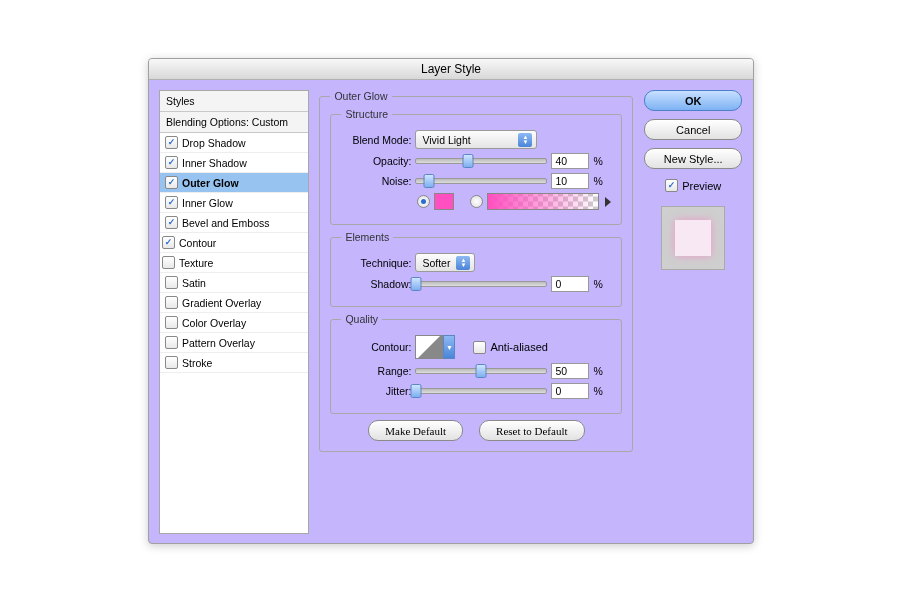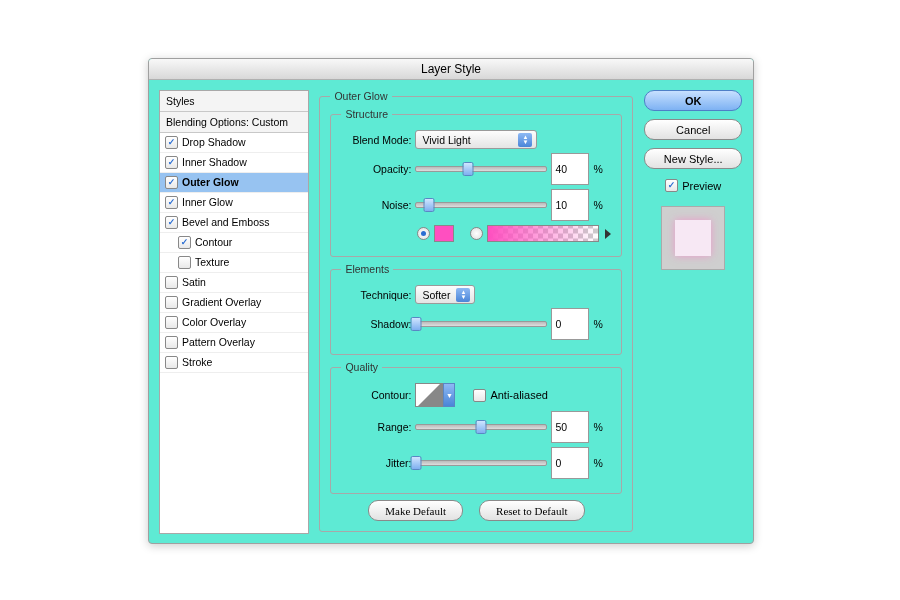--- a/index.html
+++ b/index.html
@@ -13,21 +13,21 @@
   height: 600px;
   position: relative;
 }
 .dialog {
   position: absolute;
   left: 148px;
   top: 58px;
   width: 604px;
   height: 484px;
   border: 1px solid #a0a0a0;
-  background: #5eead4;
+  background: #c4b5fd;
   box-shadow: 0 2px 10px rgba(0,0,0,0.2);
   border-radius: 4px;
   overflow: hidden;
 }
 .titlebar {
   height: 20px;
   background: linear-gradient(#f8f8f8, #d8d8d8);
   border-bottom: 1px solid #b0b0b0;
   text-align: center;
   line-height: 20px;
@@ -47,29 +47,29 @@
 }
 .sb-head {
   padding: 4px 6px;
   border-bottom: 1px solid #c8c8c8;
   background: #f4f4f4;
 }
 .sb-item {
   padding: 3px 5px;
   border-bottom: 1px solid #eee;
   display: flex;
-  align-items: flex-start;
+  align-items: center;
   gap: 4px;
   cursor: default;
 }
 .sb-item.selected {
   background: #97c3f1;
   font-weight: bold;
 }
-.sb-indent { padding-left: 18px; }
+.sb-indent { padding-left: 2px; }
 .chk {
   width: 11px;
   height: 11px;
   border: 1px solid #888;
   border-radius: 2px;
   background: linear-gradient(#fff,#e8e8e8);
   display: inline-flex;
   align-items: center;
   justify-content: center;
   font-size: 9px;
@@ -148,21 +148,21 @@
   border: 1px solid #5a86c4;
   border-radius: 2px;
   transform: translateX(-50%);
 }
 .numfield {
   width: 30px;
   height: 14px;
   border: 1px solid #999;
   background: #fff;
   font-size: 10.5px;
-  padding: 8px 3px;
+  padding: 0 3px;
   text-align: left;
   display: inline-flex;
   align-items: center;
 }
 .unit { font-size: 10.5px; }
 .radio {
   width: 11px;
   height: 11px;
   border: 1px solid #888;
   border-radius: 50%;

